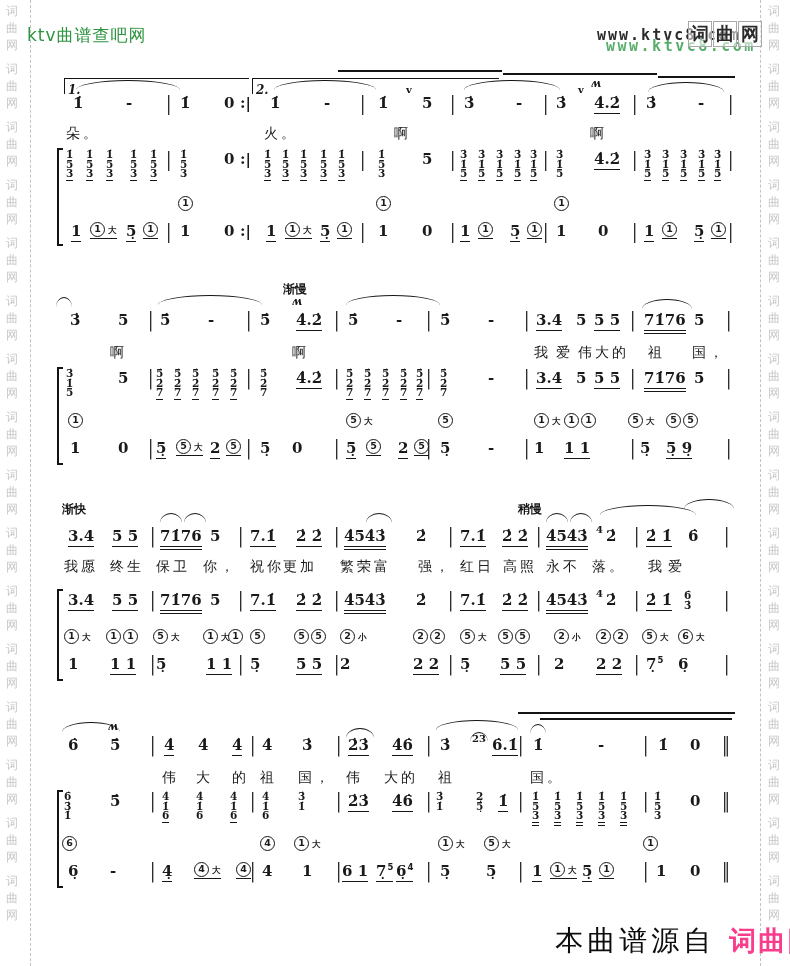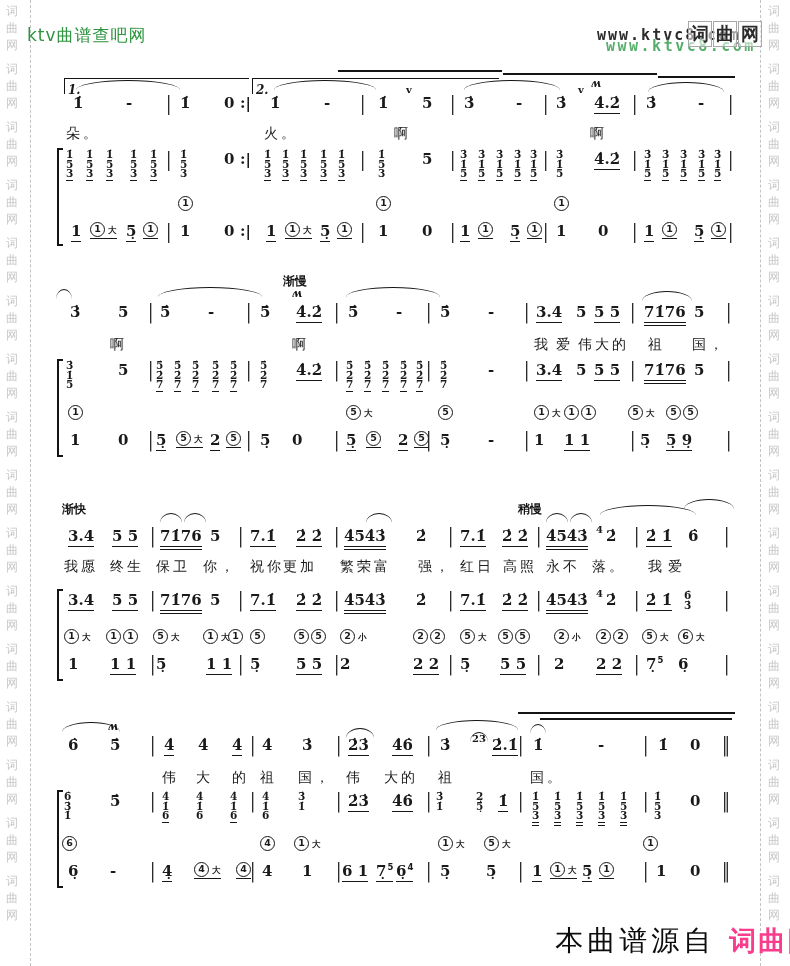--- a/index.html
+++ b/index.html
@@ -265,21 +265,21 @@
         <span class="tk bass bar" style="left: 543px; top: 152px;">|</span>
         <span class="tk bass" style="left: 556px; top: 152px;">1</span>
         <span class="tk bass" style="left: 598px; top: 152px;">0</span>
         <span class="tk bass bar" style="left: 632px; top: 152px;">|</span>
         <span class="tk bass u1" style="left: 644px; top: 152px;">1</span>
         <span class="tk bass u1 cgrp" style="left: 662px; top: 152px;"><span class="circ">1</span></span>
         <span class="tk bass u1" style="left: 694px; top: 152px;">5̣</span>
         <span class="tk bass u1 cgrp" style="left: 711px; top: 152px;"><span class="circ">1</span></span>
         <span class="tk bass bar" style="left: 728px; top: 152px;">|</span>
       </div>
-      <div class="system" style="top: 269px;">
+      <div class="system" style="top: 277px;">
         <div class="tempo" style="left: 283px; top: 4px;">渐慢</div>
         <div class="mark trem" style="left: 292px; top: 18px;">ʍ</div>
         <div class="arc" style="left: 56px; top: 20px; width: 16px;"></div>
         <div class="arc" style="left: 158px; top: 18px; width: 104px;"></div>
         <div class="arc" style="left: 346px; top: 18px; width: 94px;"></div>
         <div class="arc" style="left: 642px; top: 22px; width: 50px;"></div>
         <div class="brace" style="top: 90px; height: 94px;"></div>
         <span class="tk melody" style="left: 70px; top: 34px;">3̇</span>
         <span class="tk melody" style="left: 118px; top: 34px;">5</span>
         <span class="tk melody bar" style="left: 148px; top: 34px;">|</span>
@@ -496,21 +496,21 @@
         <span class="tk melody u1" style="left: 232px; top: 24px;">4̇</span>
         <span class="tk melody bar" style="left: 250px; top: 24px;">|</span>
         <span class="tk melody" style="left: 262px; top: 24px;">4̇</span>
         <span class="tk melody" style="left: 302px; top: 24px;">3̇</span>
         <span class="tk melody bar" style="left: 336px; top: 24px;">|</span>
         <span class="tk melody u1" style="left: 348px; top: 24px;">2̇3̇</span>
         <span class="tk melody u1" style="left: 392px; top: 24px;">4̇6̇</span>
         <span class="tk melody bar" style="left: 426px; top: 24px;">|</span>
         <span class="tk melody" style="left: 440px; top: 24px;">3̇</span>
         <span class="tk melody grace" style="left: 472px; top: 24px;">2̇3̇</span>
-        <span class="tk melody u1" style="left: 492px; top: 24px;">2̇.1̇</span>
+        <span class="tk melody u1" style="left: 492px; top: 24px;">6̇.1̇</span>
         <span class="tk melody bar" style="left: 518px; top: 24px;">|</span>
         <span class="tk melody" style="left: 533px; top: 24px;">1̇</span>
         <span class="tk melody" style="left: 598px; top: 24px;">-</span>
         <span class="tk melody bar" style="left: 643px; top: 24px;">|</span>
         <span class="tk melody" style="left: 658px; top: 24px;">1̇</span>
         <span class="tk melody" style="left: 690px; top: 24px;">0</span>
         <span class="tk melody bar" style="left: 722px; top: 24px;">‖</span>
         <span class="tk lyrics" style="left: 162px; top: 56px;">伟</span>
         <span class="tk lyrics" style="left: 196px; top: 56px;">大</span>
         <span class="tk lyrics" style="left: 232px; top: 56px;">的</span>

